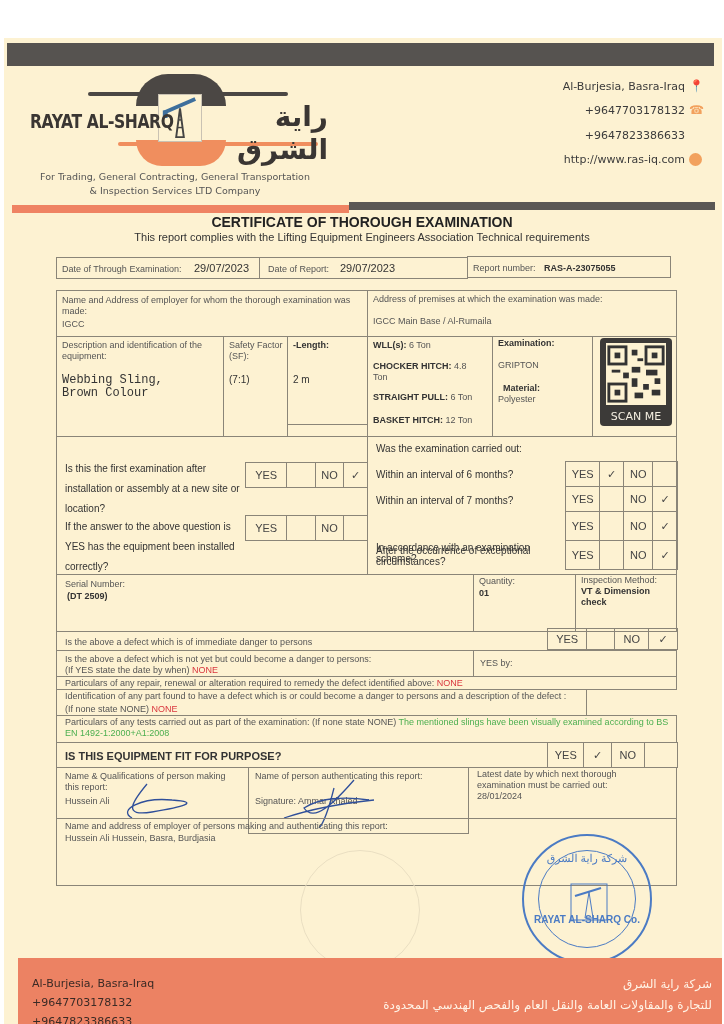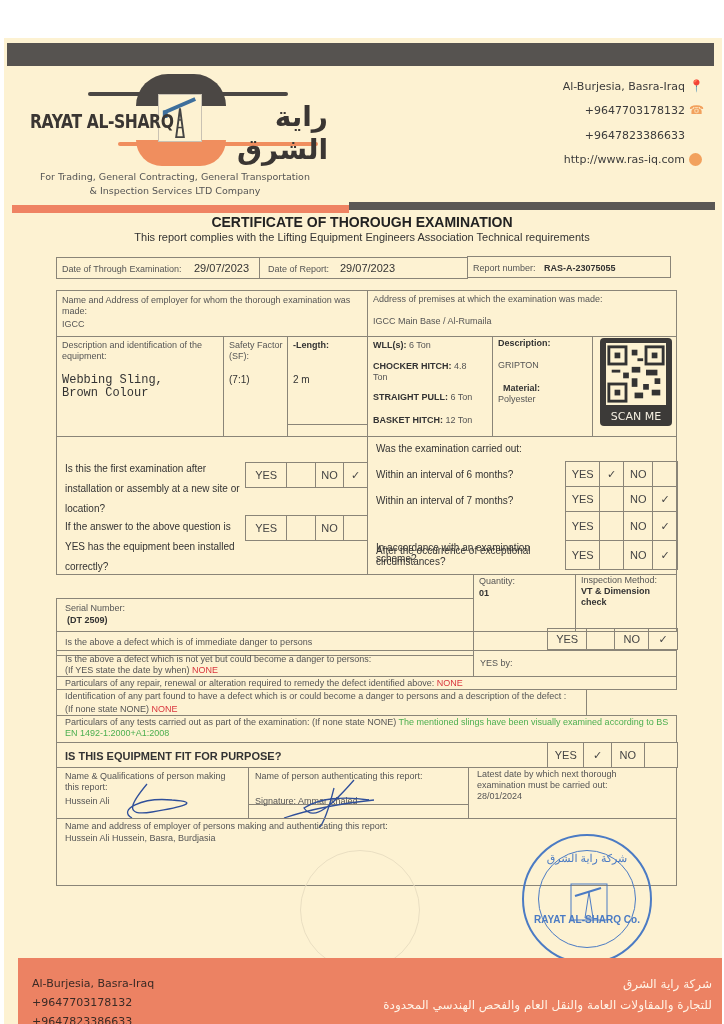--- a/index.html
+++ b/index.html
@@ -151,21 +151,21 @@
   <div class="lbl bold" style="position:absolute;left:5px;top:3px;">-Length:</div>
   <div class="val" style="position:absolute;left:5px;top:37px;font-size:10px;">2 m</div>
 </div>
 <div class="box" style="left:367px;top:336px;width:126px;height:101px;">
   <div class="lbl" style="position:absolute;left:5px;top:3px;"><span class="bold">WLL(s):</span> <span>6 Ton</span></div>
   <div class="lbl" style="position:absolute;left:5px;top:24px;width:110px;"><span class="bold">CHOCKER HITCH:</span> <span>4.8 Ton</span></div>
   <div class="lbl" style="position:absolute;left:5px;top:55px;"><span class="bold">STRAIGHT PULL:</span> <span>6 Ton</span></div>
   <div class="lbl" style="position:absolute;left:5px;top:78px;"><span class="bold">BASKET HITCH:</span> <span>12 Ton</span></div>
 </div>
 <div class="box" style="left:492px;top:336px;width:101px;height:101px;">
-  <div class="lbl bold" style="position:absolute;left:5px;top:1px;">Description:</div>
+  <div class="lbl bold" style="position:absolute;left:5px;top:1px;">Examination:</div>
   <div class="lbl" style="position:absolute;left:5px;top:23px;">GRIPTON</div>
   <div class="lbl bold" style="position:absolute;left:10px;top:46px;">Material:</div>
   <div class="lbl" style="position:absolute;left:5px;top:57px;">Polyester</div>
 </div>
 <div class="box" style="left:592px;top:336px;width:85px;height:101px;"></div>
 <div class="qr">
   <div class="qr-inner">
     <svg viewBox="0 0 21 21" width="60" height="62">
         <rect x="1" y="1" width="6" height="6" fill="none" stroke="#333" stroke-width="1"></rect>
         <rect x="3" y="3" width="2" height="2" fill="#333"></rect>
@@ -231,21 +231,21 @@
   <div style="width:30px;">NO</div>
   <div style="width:24px;">✓</div>
 </div>
 <div class="yn" style="left:565px;top:540px;width:113px;height:30px;">
   <div style="width:35px;">YES</div>
   <div style="width:24px;"></div>
   <div style="width:30px;">NO</div>
   <div style="width:24px;">✓</div>
 </div>
 
-<div class="box" style="left:56px;top:574px;width:418px;height:58px;margin-top:24px;">
+<div class="box" style="left:56px;top:574px;width:418px;height:58px;">
   <div class="lbl" style="position:absolute;left:8px;top:4px;">Serial Number:</div>
   <div class="lbl bold" style="position:absolute;left:10px;top:16px;">(DT 2509)</div>
 </div>
 <div class="box" style="left:473px;top:574px;width:103px;height:58px;">
   <div class="lbl" style="position:absolute;left:5px;top:1px;">Quantity:</div>
   <div class="lbl bold" style="position:absolute;left:5px;top:13px;">01</div>
 </div>
 <div class="box" style="left:575px;top:574px;width:102px;height:58px;">
   <div class="lbl" style="position:absolute;left:5px;top:0px;">Inspection Method:</div>
   <div class="lbl bold" style="position:absolute;left:5px;top:11px;width:80px;">VT &amp; Dimension check</div>
@@ -292,21 +292,21 @@
   <div style="width:33px;"></div>
 </div>
 
 <div class="box" style="left:56px;top:767px;width:193px;height:52px;">
   <div class="lbl" style="position:absolute;left:8px;top:3px;width:170px;">Name &amp; Qualifications of person making this report:</div>
   <div class="lbl" style="position:absolute;left:8px;top:28px;">Hussein Ali</div>
   <svg class="sig" style="left:55px;top:14px;" width="90" height="40">
       <path d="M35 2 C 20 20, 10 35, 40 30 C 70 25, 90 20, 60 18 C 30 15, 5 28, 20 36" fill="none" stroke="#2f4f9a" stroke-width="1.3"></path>
     </svg>
 </div>
-<div class="box" style="left:248px;top:767px;width:221px;height:38px;">
+<div class="box" style="left:248px;top:767px;width:221px;height:67px;">
   <div class="lbl" style="position:absolute;left:6px;top:3px;">Name of person authenticating this report:</div>
   <div class="lbl" style="position:absolute;left:6px;top:28px;">Signature: Ammar Khaled</div>
   <svg class="sig" style="left:25px;top:10px;" width="110" height="50">
       <path d="M80 2 C 60 25, 40 45, 30 30 C 45 20, 70 18, 95 22 M 60 10 C 55 30, 50 45, 45 50 M 10 40 C 40 30, 70 25, 100 22" fill="none" stroke="#2f4f9a" stroke-width="1.3"></path>
     </svg>
 </div>
 <div class="box" style="left:468px;top:767px;width:209px;height:52px;">
   <div class="lbl" style="position:absolute;left:8px;top:1px;width:185px;">Latest date by which next thorough examination must be carried out:</div>
   <div class="lbl" style="position:absolute;left:8px;top:23px;">28/01/2024</div>
 </div>

